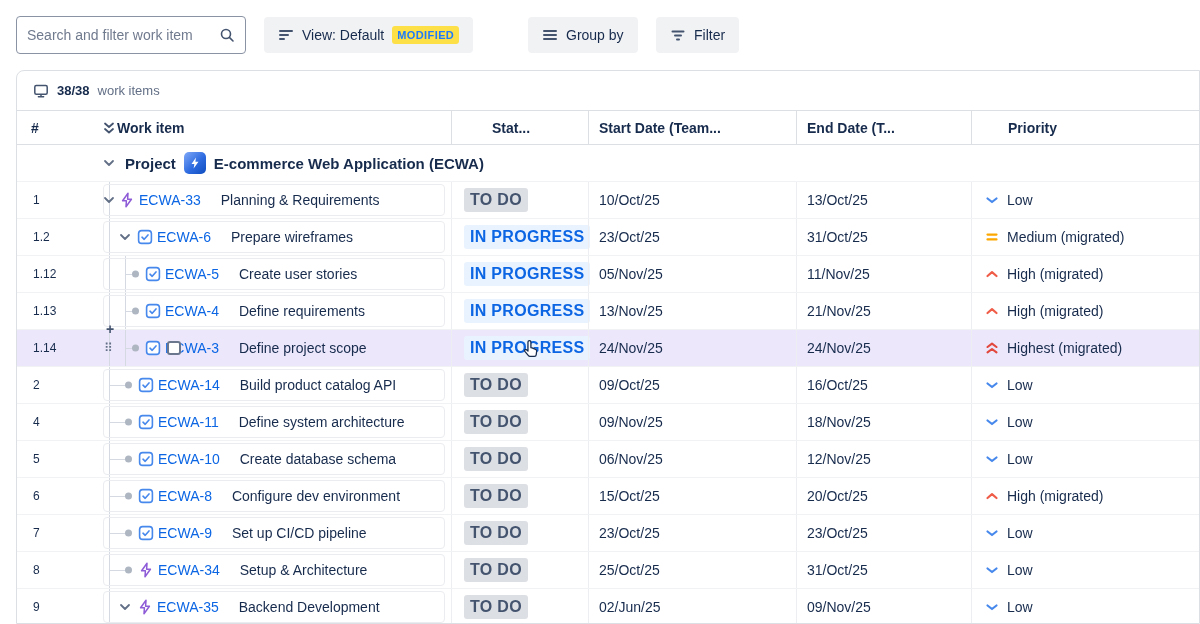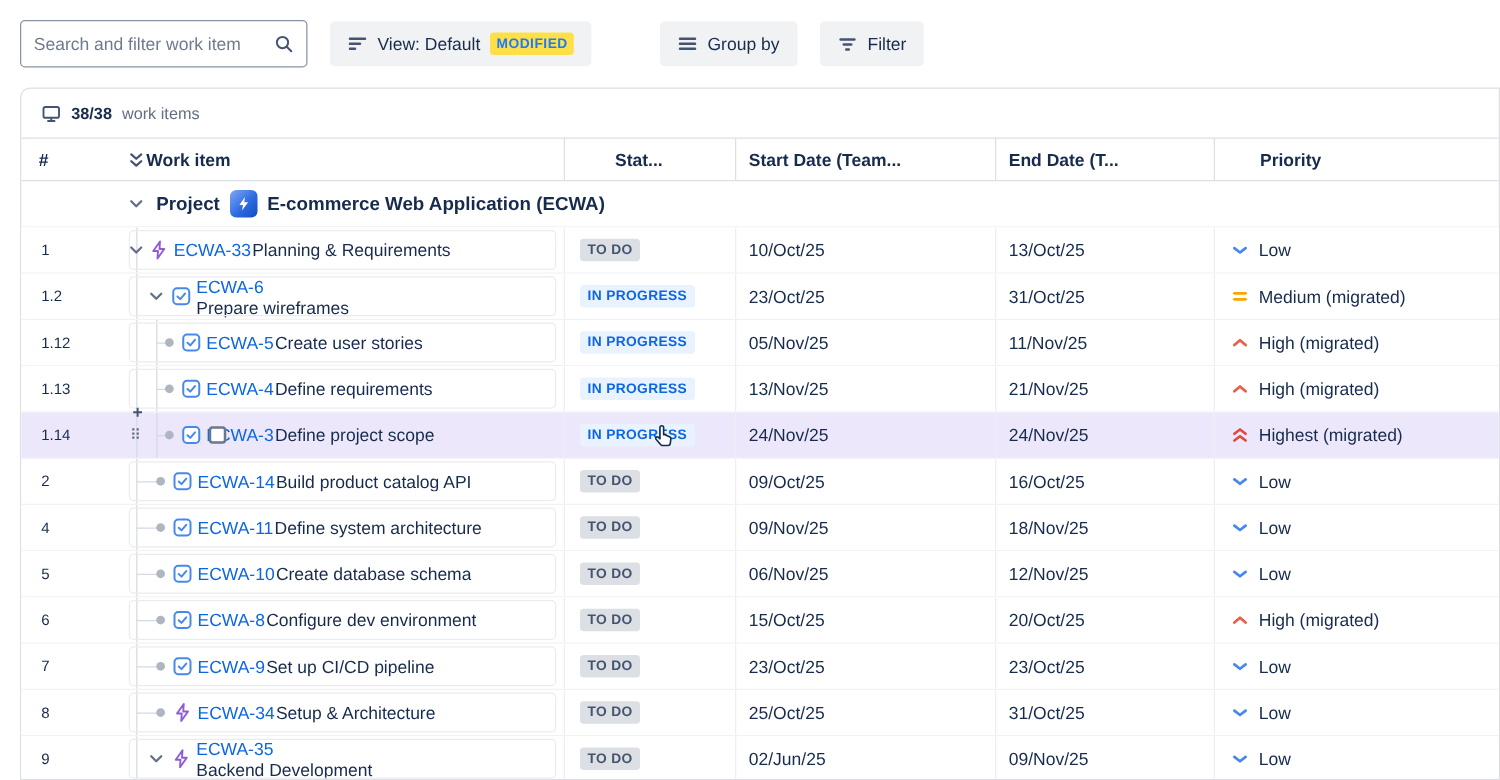--- a/index.html
+++ b/index.html
@@ -58,23 +58,23 @@
   .c-name { width:350px; position:relative; }
   .c-status { width:137px; padding-left:12px; border-left:1px solid #EDEEF2; }
   .c-start, .c-end { font-size:14px; color:#172B4D; padding-left:10px; border-left:1px solid #EDEEF2; }
   .c-start { width:208px; }
   .c-end { width:175px; }
   .c-priority { flex:1; padding-left:12px; gap:7px; border-left:1px solid #EDEEF2; }
 
   .row:not(.selected) .c-name::after { content:""; position:absolute; top:2px; bottom:2px;
     left:2px; right:6px; border:1px solid #EBECF0; border-radius:4px; pointer-events:none; }
 
-  .namewrap { display:flex; align-items:baseline; gap:1px; white-space:nowrap; overflow:hidden; }
+  .namewrap { display:flex; align-items:baseline; gap:20px; white-space:nowrap; overflow:hidden; }
   .t-root .namewrap { padding-left:38px; }
-  .t-chev .namewrap { padding-left:56px;flex-direction:column; }
+  .t-chev .namewrap { padding-left:56px; }
   .t-leaf .namewrap { padding-left:57px; }
   .t-leaf2 .namewrap { padding-left:64px; }
   .key { font-size:14px; color:#0C66E4; text-decoration:none; cursor:pointer; }
   .summary { font-size:14px; color:#172B4D; }
 
   
   .v1, .v2, .hstub, .dot, .chev, .ticon { position:absolute; }
   .v1 { left:8px; top:0; bottom:0; width:1px; background:#D5DAE2; }
   .v2 { left:24px; top:0; bottom:0; width:1px; background:#D5DAE2; display:none; }
   .t-leaf2 .v2 { display:block; }
@@ -88,21 +88,21 @@
   .chev { top:50%; transform:translateY(-50%); width:16px; height:16px; display:none; cursor:pointer; }
   .t-root .chev { display:block; left:0; }
   .t-chev .chev { display:block; left:16px; }
   .ticon { top:50%; transform:translateY(-50%); width:16px; height:16px; }
   .t-root .ticon { left:18px; }
   .t-chev .ticon { left:36px; }
   .t-leaf .ticon { left:37px; }
   .t-leaf2 .ticon { left:44px; }
 
   
-  .badge { font-size:11px; font-weight:700; letter-spacing:.3px; padding:3px 6px;
+  .badge { font-size:16px; font-weight:700; letter-spacing:.3px; padding:3px 6px;
     border-radius:3px; white-space:nowrap; cursor:pointer; }
   .badge.todo { background:#DCDFE4; color:#44546F; }
   .badge.inprogress { background:#E9F2FF; color:#0C66E4; }
 
   
   .pri-icon { width:16px; height:16px; display:inline-flex; }
   .pri-icon span { display:none; width:16px; height:16px; }
   .pri-icon.p-low .pi-low, .pri-icon.p-medium .pi-medium,
   .pri-icon.p-high .pi-high, .pri-icon.p-highest .pi-highest { display:inline-flex; }
   .pri-text { font-size:14px; color:#172B4D; }

